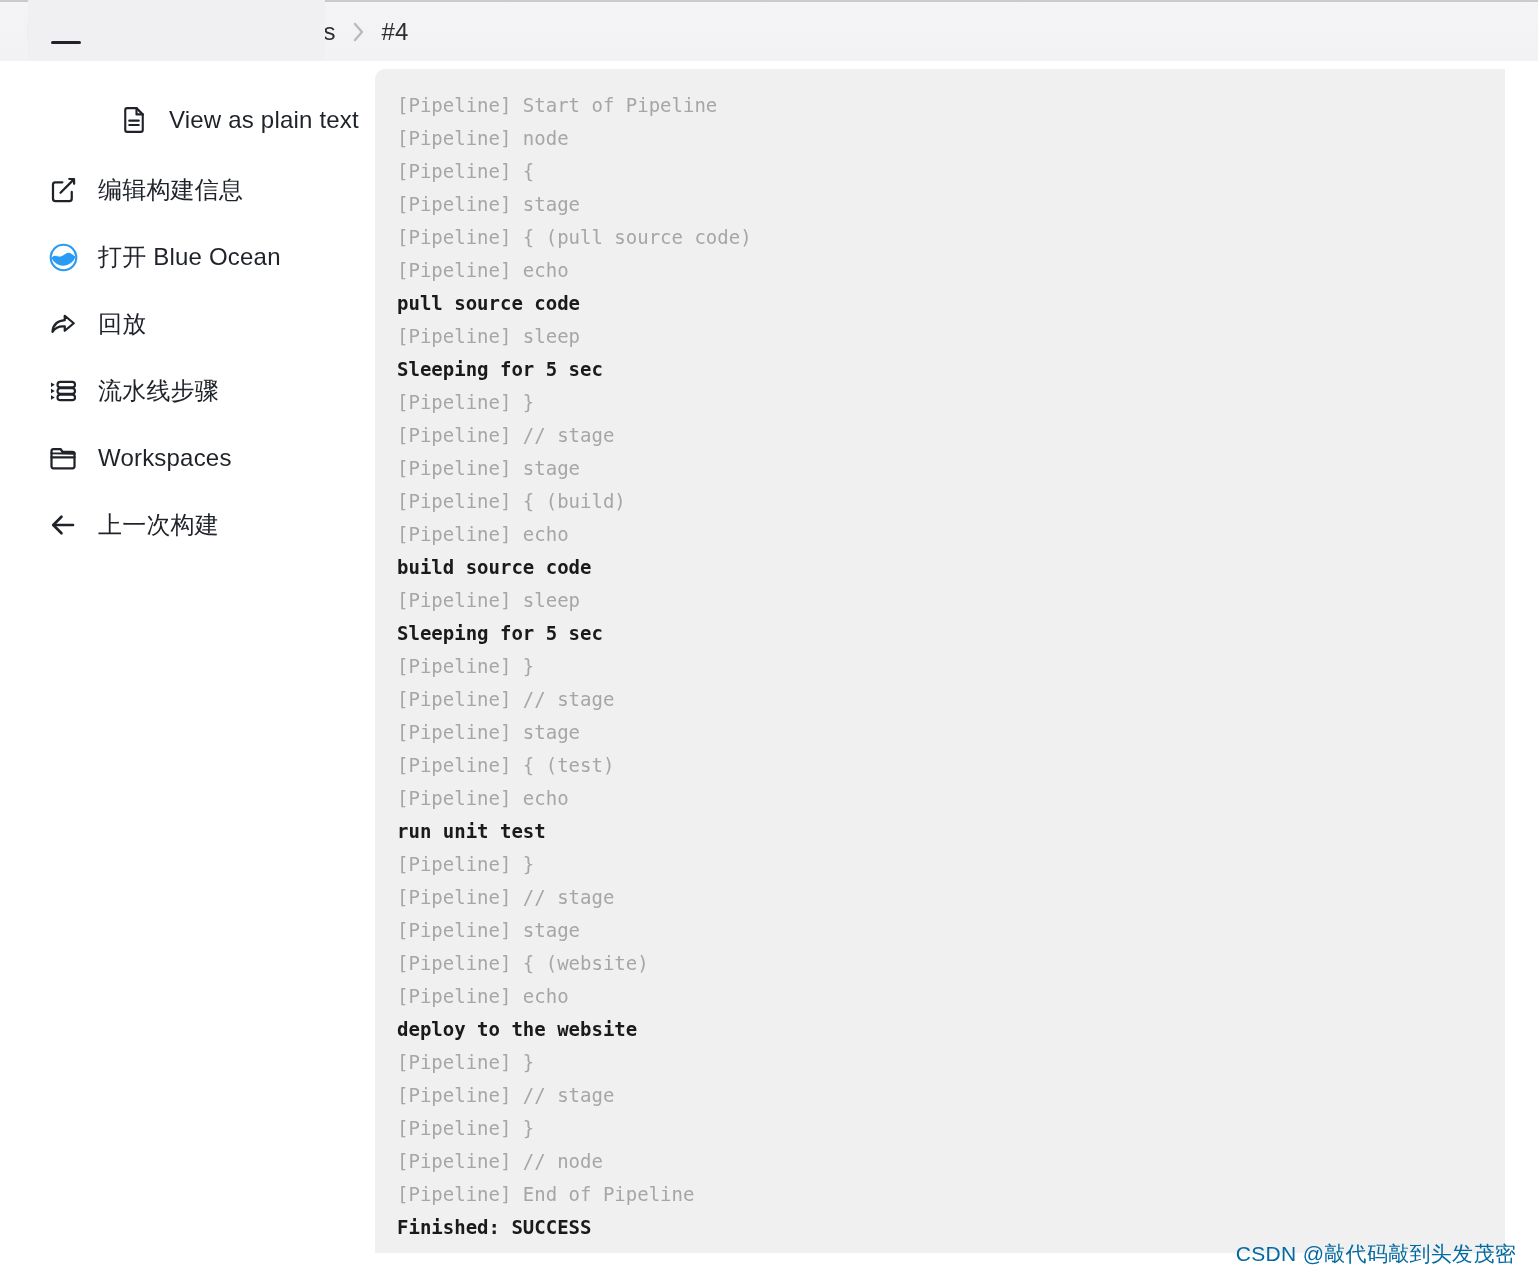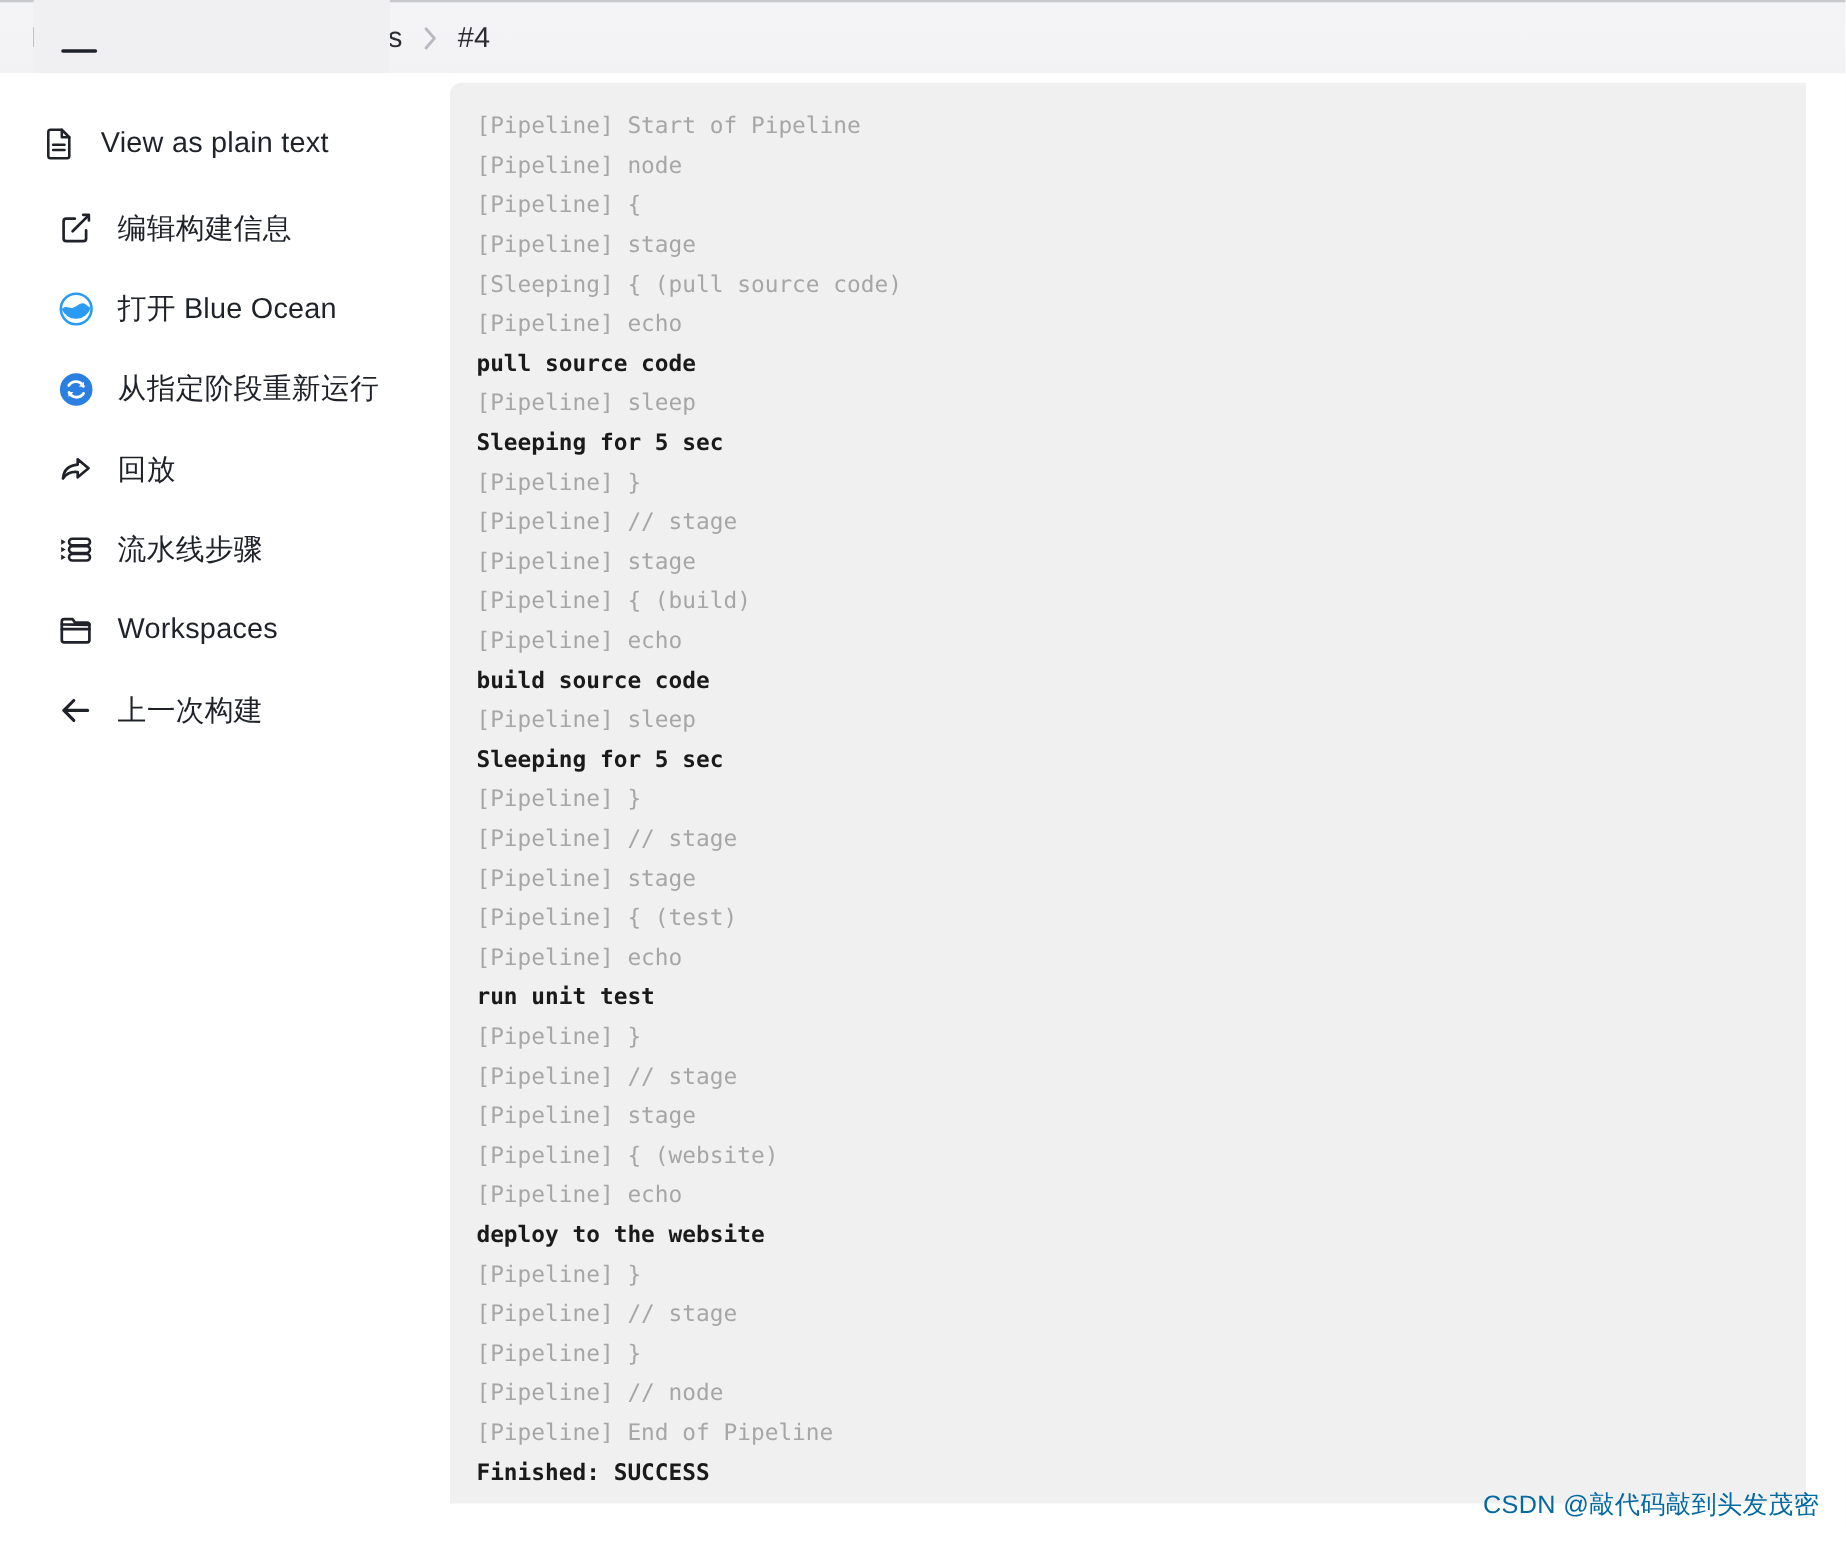--- a/index.html
+++ b/index.html
@@ -79,22 +79,23 @@
   }
   .side-item {
     display: flex;
     align-items: center;
     height: 42px;
     margin-bottom: 25px;
     padding-left: 46px;
     cursor: pointer;
   }
   .side-item:first-child {
-    padding-left: 32px;
+    padding-left: 76px;
     margin-bottom: 28px;
+    margin-left: 41px;
   }
   .side-ico {
     width: 34px;
     height: 34px;
     flex: 0 0 34px;
     display: flex;
     align-items: center;
     justify-content: center;
     margin-right: 18px;
   }
@@ -199,32 +200,20 @@
     <div class="side-item">
       <span class="side-ico">
         <svg width="31" height="31" viewBox="0 0 32 32">
           <circle cx="16" cy="16" r="13.2" fill="#ffffff" stroke="#2a9bf4" stroke-width="2.2"></circle>
           <path d="M3.6 16.5 c3.2 -4.6 6.4 -0.6 9.6 -1.6 c3.2 -1 6.4 -5 9.6 -3.6 c2 0.9 4 3 5.6 3.6 a13.2 13.2 0 0 1 -24.8 1.6 z" fill="#2a9bf4"></path>
         </svg>
       </span>
       <span class="side-label">打开 Blue Ocean</span>
     </div>
 
-    <div class="side-item">
-      <span class="side-ico">
-        <svg width="31" height="31" viewBox="0 0 32 32">
-          <circle cx="16" cy="16" r="14" fill="#2a7fe0"></circle>
-          <path d="M22.2 13.4 A7.2 7.2 0 0 0 9.6 12.6" fill="none" stroke="#ffffff" stroke-width="2.4" stroke-linecap="round"></path>
-          <path d="M9.8 18.6 A7.2 7.2 0 0 0 22.4 19.4" fill="none" stroke="#ffffff" stroke-width="2.4" stroke-linecap="round"></path>
-          <path d="M22.6 9.4 L22.8 13.9 L18.3 13.6 z" fill="#ffffff"></path>
-          <path d="M9.4 22.6 L9.2 18.1 L13.7 18.4 z" fill="#ffffff"></path>
-        </svg>
-      </span>
-      <span class="side-label">从指定阶段重新运行</span>
-    </div>
 
     <div class="side-item">
       <span class="side-ico">
         <svg width="30" height="30" viewBox="0 0 24 24" fill="none" stroke="#1f2329" stroke-width="1.8" stroke-linecap="round" stroke-linejoin="round">
           <path d="M13.4 5.4 L20.6 11.4 L13.4 17.4 V13.9 c-4.6 -0.5 -7.6 1.1 -9.8 4.3 c0.4 -5.6 3.6 -8.8 9.8 -9.3 z"></path>
         </svg>
       </span>
       <span class="side-label">回放</span>
     </div>
 
@@ -268,21 +257,21 @@
     </div>
 
   </div>
 
   <div class="console-panel">
     <div id="console-lines">
         <div class="log-line">[Pipeline] Start of Pipeline</div>
         <div class="log-line">[Pipeline] node</div>
         <div class="log-line">[Pipeline] {</div>
         <div class="log-line">[Pipeline] stage</div>
-        <div class="log-line">[Sleeping] { (pull source code)</div>
+        <div class="log-line">[Pipeline] { (pull source code)</div>
         <div class="log-line">[Pipeline] echo</div>
         <div class="log-line out">pull source code</div>
         <div class="log-line">[Pipeline] sleep</div>
         <div class="log-line out">Sleeping for 5 sec</div>
         <div class="log-line">[Pipeline] }</div>
         <div class="log-line">[Pipeline] // stage</div>
         <div class="log-line">[Pipeline] stage</div>
         <div class="log-line">[Pipeline] { (build)</div>
         <div class="log-line">[Pipeline] echo</div>
         <div class="log-line out">build source code</div>

